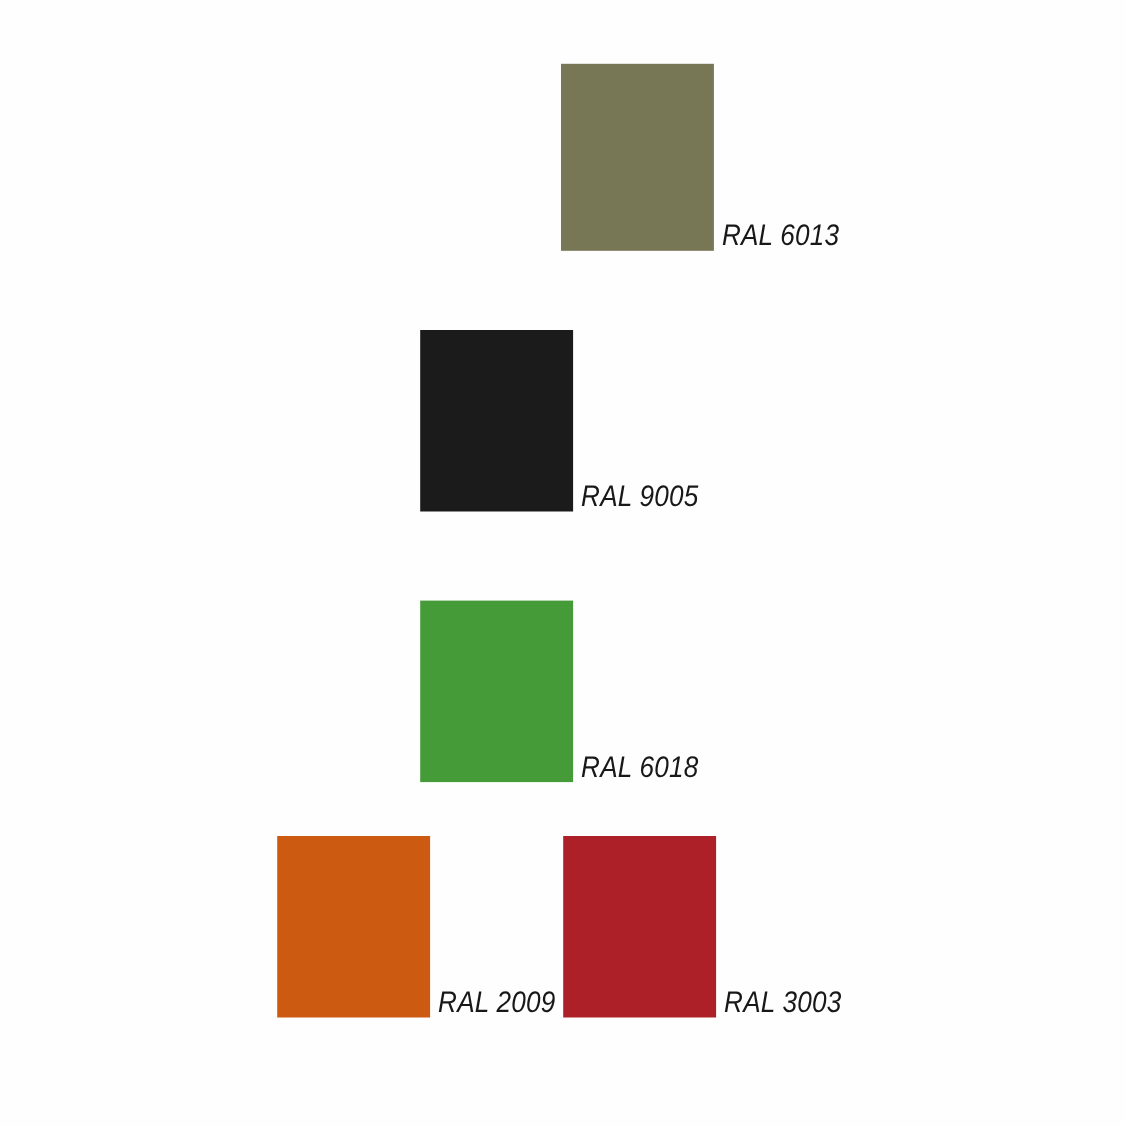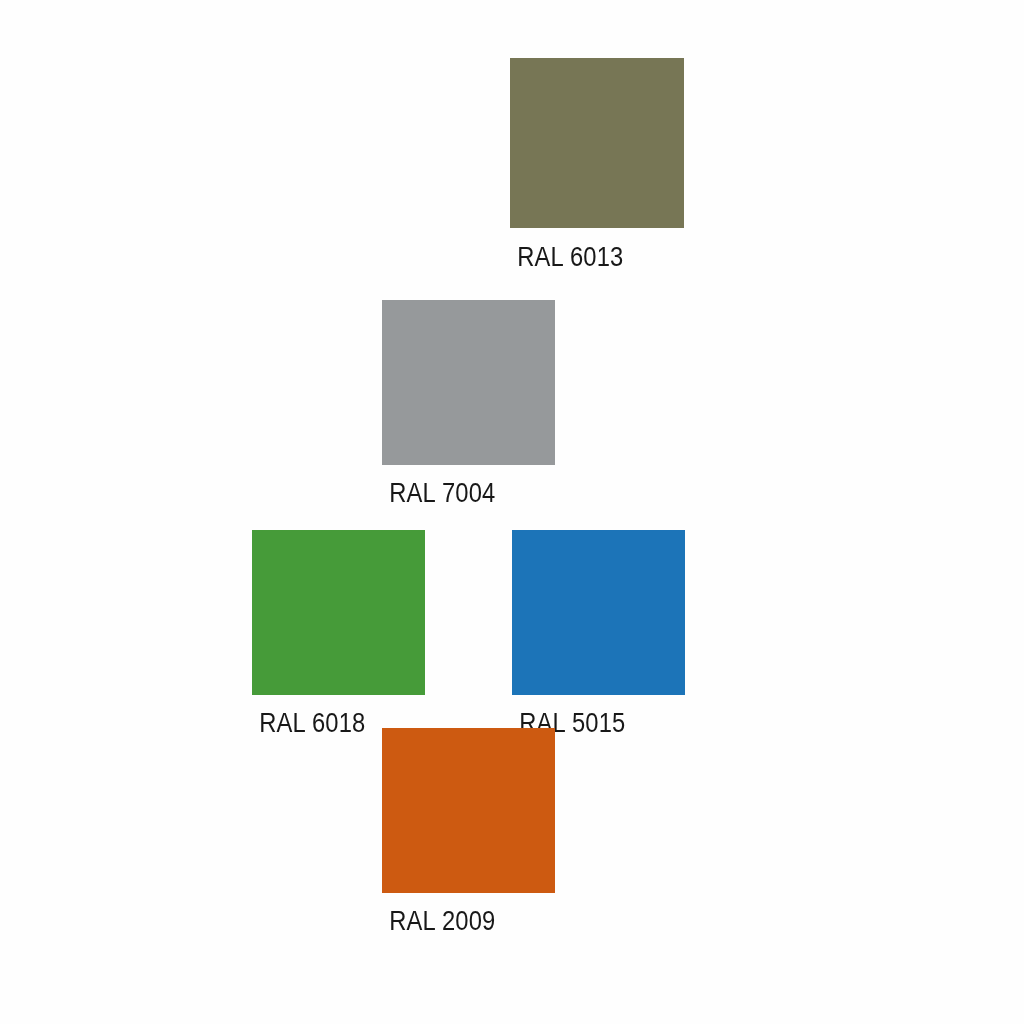--- a/index.html
+++ b/index.html
@@ -30,29 +30,30 @@
     width: 1024px;
     display: flex;
     justify-content: center;
   }
 
   .swatch-row.row-top {
     top: 58px;
     padding-left: 128px;   
   }
   .swatch-row.row-2 { top: 300px; }
-  .swatch-row.row-3 { top: 530px; }
-  .swatch-row.row-4 { top: 728px; }
+  .swatch-row.row-3 { top: 546px; }
+  .swatch-row.row-4 { top: 760px; }
 
   
   .swatch-cell {
     width: 260px;
     display: flex;
-    flex-direction: column;
-    align-items: flex-start;
+    flex-direction: row;
+    align-items: flex-end;
+    font-style: italic;
   }
 
   .swatch-chip {
     width: 173px;
     height: 165px;
     box-sizing: border-box;
     display: block;
   }
 
   .swatch-row.row-top .swatch-chip {
@@ -87,36 +88,36 @@
 
   <div class="swatch-row row-top">
     <div class="swatch-cell">
       <div class="swatch-chip" style="background-color: rgb(119, 118, 85);"></div>
       <div class="swatch-label">RAL 6013</div>
     </div>
   </div>
 
   <div class="swatch-row row-2">
     <div class="swatch-cell">
-      <div class="swatch-chip" style="background-color: rgb(150, 153, 155);"></div>
-      <div class="swatch-label">RAL 7004</div>
+      <div class="swatch-chip" style="background-color: rgb(27, 27, 27);"></div>
+      <div class="swatch-label">RAL 9005</div>
     </div>
   </div>
 
   <div class="swatch-row row-3">
     <div class="swatch-cell">
       <div class="swatch-chip" style="background-color: rgb(70, 155, 57);"></div>
       <div class="swatch-label">RAL 6018</div>
     </div>
-    <div class="swatch-cell">
-      <div class="swatch-chip" style="background-color: rgb(28, 116, 184);"></div>
-      <div class="swatch-label">RAL 5015</div>
-    </div>
   </div>
 
   <div class="swatch-row row-4">
     <div class="swatch-cell">
       <div class="swatch-chip" style="background-color: rgb(205, 90, 17);"></div>
       <div class="swatch-label">RAL 2009</div>
     </div>
+    <div class="swatch-cell">
+      <div class="swatch-chip" style="background-color: rgb(173, 32, 40);"></div>
+      <div class="swatch-label">RAL 3003</div>
+    </div>
   </div>
 
 </div>
 
 </body></html>

